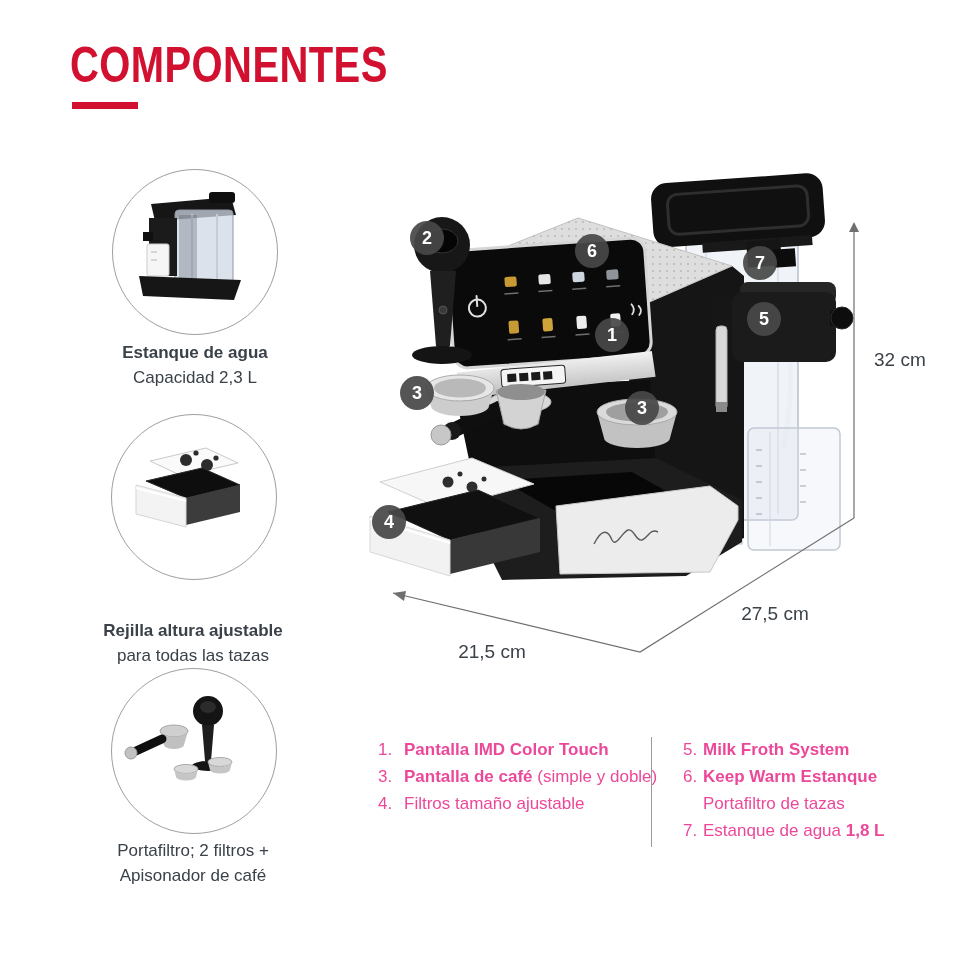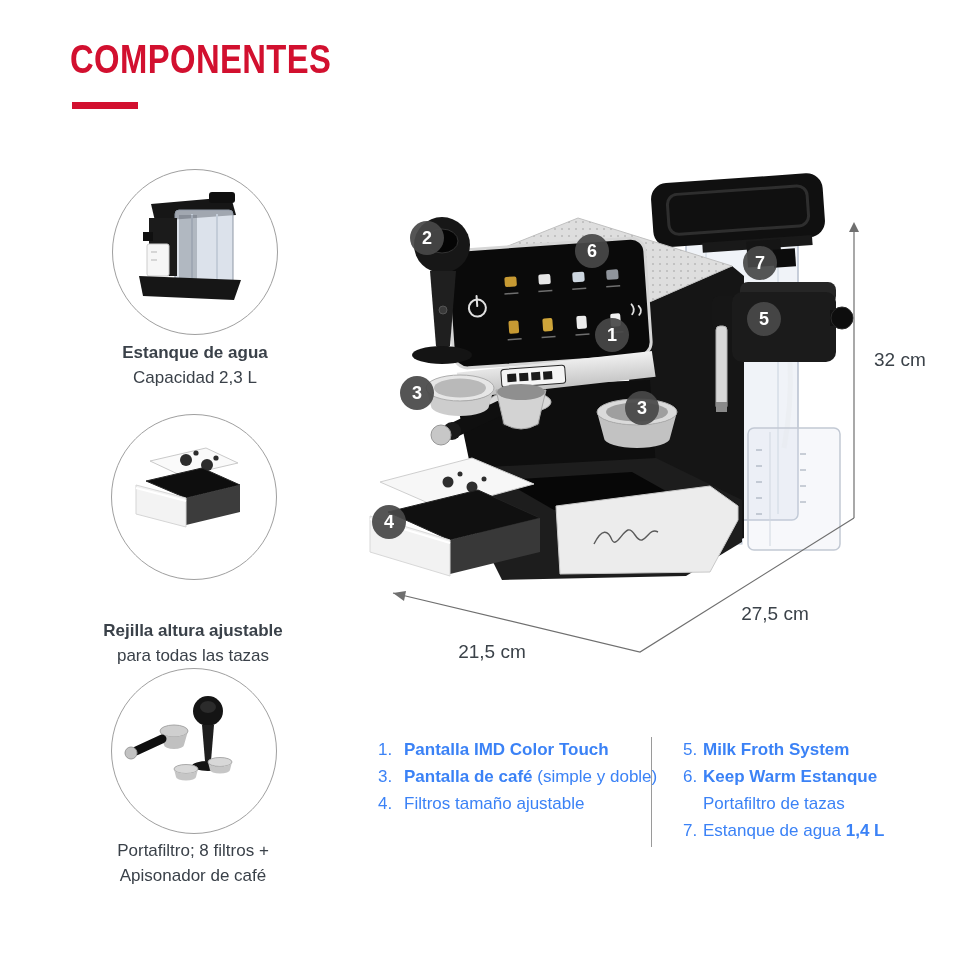--- a/index.html
+++ b/index.html
@@ -4,41 +4,41 @@
 <style>
   html,body{margin:0;padding:0}
   body{
     width:960px;height:960px;position:relative;overflow:hidden;
     background:#ffffff;color:#3a4149;
     font-family:"Liberation Sans", sans-serif;
   }
   
   .page-title{
     position:absolute;left:70px;top:36px;margin:0;
-    font-size:41px;font-weight:700;color:#d2102f;letter-spacing:.5px;white-space:nowrap;
+    font-size:50px;font-weight:700;color:#d2102f;letter-spacing:.5px;white-space:nowrap;
   }
   .title-inner{display:inline-block;transform:scaleX(.8);transform-origin:0 50%}
   .title-dash{position:absolute;left:72px;top:102px;width:66px;height:7px;background:#d2102f}
   
   .thumb-circle{
     position:absolute;width:164px;height:164px;border-radius:50%;
     border:1px solid #9f9f9f;background:#fff;overflow:hidden;
   }
   .cap{position:absolute;width:300px;text-align:center;font-size:17px;line-height:25px;color:#3a4149}
   .cap .b{font-weight:700}
   
   .diagram{position:absolute;left:350px;top:150px;width:600px;height:560px}
   .diagram text{font-family:"Liberation Sans",sans-serif;fill:#3b4249;font-size:19px}
   .badge{
     position:absolute;width:34px;height:34px;border-radius:50%;
     background:rgba(72,72,72,.93);color:#fff;font-weight:700;font-size:18px;
     display:flex;align-items:center;justify-content:center;
   }
   
-  .legend-col{position:absolute;font-size:17px;line-height:27px;color:#3b82f6;white-space:nowrap}
+  .legend-col{position:absolute;font-size:17px;line-height:27px;color:#ec4899;white-space:nowrap}
   .lnum{display:inline-block;width:26px}
   .legend-right .lnum{width:20px}
   .lb{font-weight:700}
   .legend-divider{position:absolute;left:651px;top:737px;width:1px;height:110px;background:#9a9a9a}
 </style>
 </head>
 <body>
 
 <h1 class="page-title"><span class="title-inner">COMPONENTES</span></h1>
 <div class="title-dash"></div>
@@ -92,21 +92,21 @@
     <path d="M48,62 a14,6 0 0 0 28,0 l-4,14 a10,4 0 0 1 -20,0 z" fill="#c0c0c0"></path>
     <line x1="50" y1="70" x2="24" y2="82" stroke="#0f0f0f" stroke-width="9" stroke-linecap="round"></line>
     <circle cx="19" cy="84" r="6" fill="#c2c2c2" stroke="#999999"></circle>
     <ellipse cx="74" cy="100" rx="12" ry="4.5" fill="#d8d8d8" stroke="#a9a9a9"></ellipse>
     <path d="M62,100 a12,4.5 0 0 0 24,0 l-2,8 a10,3.5 0 0 1 -20,0 z" fill="#c6c6c6"></path>
     <ellipse cx="108" cy="93" rx="12" ry="4.5" fill="#d8d8d8" stroke="#a9a9a9"></ellipse>
     <path d="M96,93 a12,4.5 0 0 0 24,0 l-2,8 a10,3.5 0 0 1 -20,0 z" fill="#c6c6c6"></path>
   </svg>
 </div>
 <figcaption class="cap" style="left:43px;top:838px">
-  <div>Portafiltro; 8 filtros +</div>
+  <div>Portafiltro; 2 filtros +</div>
   <div>Apisonador de café</div>
 </figcaption>
 
 <svg class="diagram" viewBox="0 0 600 560">
   <defs>
     <pattern id="dots" width="7" height="7" patternUnits="userSpaceOnUse">
       <circle cx="2" cy="2" r="1" fill="#a8a8a8"></circle>
     </pattern>
     <linearGradient id="silver" x1="0" y1="0" x2="0" y2="1">
       <stop offset="0" stop-color="#f2f2f2"></stop>
@@ -274,14 +274,14 @@
 <div class="legend-col legend-left" style="left:378px;top:736px">
   <div><span class="lnum">1.</span><span></span><span class="lb">Pantalla IMD Color Touch</span><span></span></div>
   <div><span class="lnum">3.</span><span></span><span class="lb">Pantalla de café</span><span> (simple y doble)</span></div>
   <div><span class="lnum">4.</span><span>Filtros tamaño ajustable</span><span class="lb"></span><span></span></div>
 </div>
 <div class="legend-divider"></div>
 <div class="legend-col legend-right" style="left:683px;top:736px">
   <div><span class="lnum">5.</span><span></span><span class="lb">Milk Froth System</span><span></span></div>
   <div><span class="lnum">6.</span><span></span><span class="lb">Keep Warm Estanque</span><span></span></div>
   <div><span class="lnum"></span><span>Portafiltro de tazas</span><span class="lb"></span><span></span></div>
-  <div><span class="lnum">7.</span><span>Estanque de agua </span><span class="lb">1,4 L</span><span></span></div>
+  <div><span class="lnum">7.</span><span>Estanque de agua </span><span class="lb">1,8 L</span><span></span></div>
 </div>
 
 </body></html>

